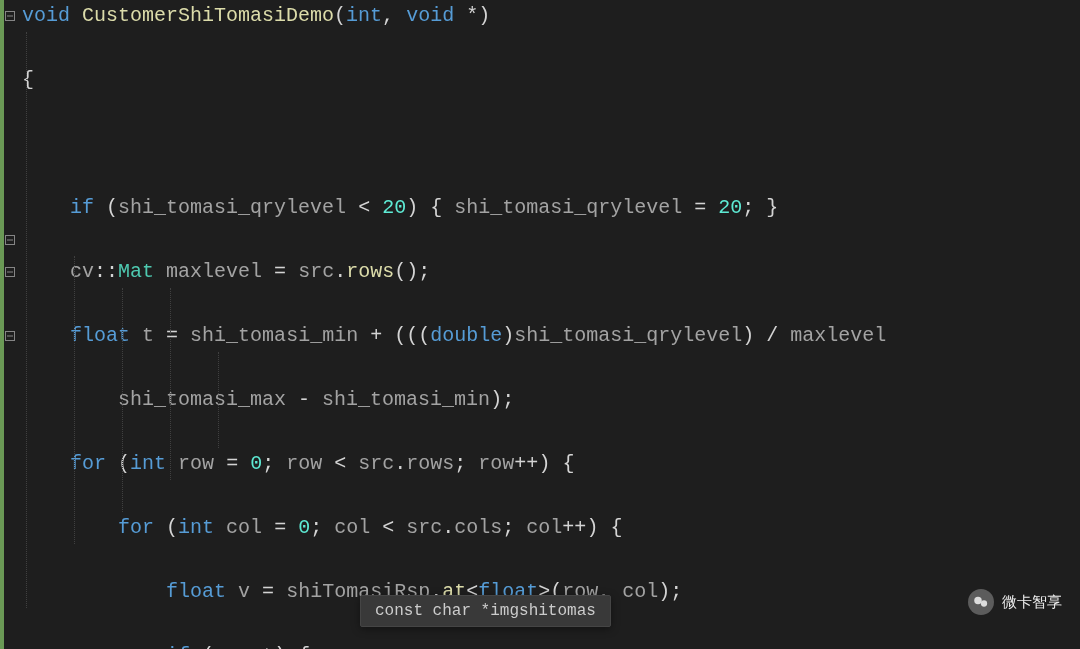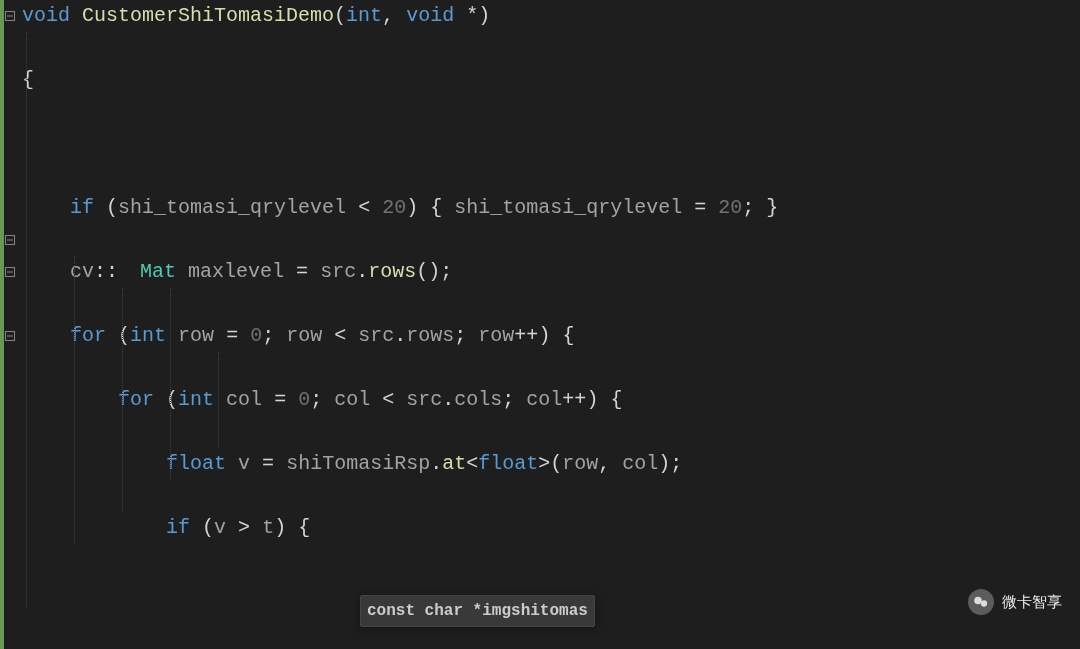--- a/index.html
+++ b/index.html
@@ -54,23 +54,23 @@
     width: 4px;
     flex-shrink: 0;
   }
   .code {
     flex: 1;
     white-space: pre;
     padding-left: 2px;
   }
   pre { font-family: inherit; }
   .kw { color: #569cd6; }
-  .type { color: #4ec9b0; margin-left: 22px; }
+  .type { color: #4ec9b0; }
   .fn { color: #dcdcaa; }
-  .num { color: #737373; }
+  .num { color: #5eead4; }
   .op { color: #d4d4d4; }
   .pn { color: #d4d4d4; }
   .id { color: #a3a3a3; }
 
   .code-line { display: block; height: 32px; }
 
   .indent-guides {
     position: absolute;
     top: 0;
     left: 20px;
@@ -81,25 +81,24 @@
     position: absolute;
     width: 0;
     border-left: 1px dotted #404040;
   }
 
   .tooltip {
     position: absolute;
     background: #393939;
     color: #cccccc;
     border: 1px solid #454545;
-    padding: 6px 6px;
+    padding: 6px 14px;
     font-size: 16px;
     border-radius: 2px;
     box-shadow: 0 2px 8px rgba(0,0,0,0.4);
-    font-weight: bold;
   }
 
   .watermark {
     position: absolute;
     right: 18px;
     bottom: 34px;
     display: flex;
     align-items: center;
     gap: 8px;
     color: #eeeeee;
@@ -151,20 +150,22 @@
     <div class="grow"></div>
     <div class="grow"></div>
   </div>
   <div class="line-col"></div>
 
   <pre class="code"><span class="code-line"><span class="kw">void</span> <span class="fn">CustomerShiTomasiDemo</span><span class="pn">(</span><span class="kw">int</span><span class="pn">, </span><span class="kw">void</span><span class="op"> *</span><span class="pn">)</span></span>
 <span class="code-line"><span class="pn">{</span></span>
 <span class="code-line"></span>
 <span class="code-line">    <span class="kw">if</span> <span class="pn">(</span><span class="id">shi_tomasi_qrylevel</span> <span class="op">&lt;</span> <span class="num">20</span><span class="pn">) {</span> <span class="id">shi_tomasi_qrylevel</span> <span class="op">=</span> <span class="num">20</span><span class="pn">; }</span></span>
 <span class="code-line">    <span class="id">cv</span><span class="pn">::</span><span class="type">Mat</span> <span class="id">maxlevel</span> <span class="op">=</span> <span class="id">src</span><span class="pn">.</span><span class="fn">rows</span><span class="pn">();</span></span>
+<span class="code-line">    <span class="kw">float</span> <span class="id">t</span> <span class="op">=</span> <span class="id">shi_tomasi_min</span> <span class="op">+</span> <span class="pn">(((</span><span class="kw">double</span><span class="pn">)</span><span class="id">shi_tomasi_qrylevel</span><span class="pn">)</span> <span class="op">/</span> <span class="id">maxlevel</span></span>
+<span class="code-line">        <span class="id">shi_tomasi_max</span> <span class="op">-</span> <span class="id">shi_tomasi_min</span><span class="pn">);</span></span>
 <span class="code-line">    <span class="kw">for</span> <span class="pn">(</span><span class="kw">int</span> <span class="id">row</span> <span class="op">=</span> <span class="num">0</span><span class="pn">;</span> <span class="id">row</span> <span class="op">&lt;</span> <span class="id">src</span><span class="pn">.</span><span class="id">rows</span><span class="pn">;</span> <span class="id">row</span><span class="op">++</span><span class="pn">) {</span></span>
 <span class="code-line">        <span class="kw">for</span> <span class="pn">(</span><span class="kw">int</span> <span class="id">col</span> <span class="op">=</span> <span class="num">0</span><span class="pn">;</span> <span class="id">col</span> <span class="op">&lt;</span> <span class="id">src</span><span class="pn">.</span><span class="id">cols</span><span class="pn">;</span> <span class="id">col</span><span class="op">++</span><span class="pn">) {</span></span>
 <span class="code-line">            <span class="kw">float</span> <span class="id">v</span> <span class="op">=</span> <span class="id">shiTomasiRsp</span><span class="pn">.</span><span class="fn">at</span><span class="pn">&lt;</span><span class="kw">float</span><span class="pn">&gt;(</span><span class="id">row</span><span class="pn">, </span><span class="id">col</span><span class="pn">);</span></span>
 <span class="code-line">            <span class="kw">if</span> <span class="pn">(</span><span class="id">v</span> <span class="op">&gt;</span> <span class="id">t</span><span class="pn">) {</span></span>
 
 
 
 
 
 

